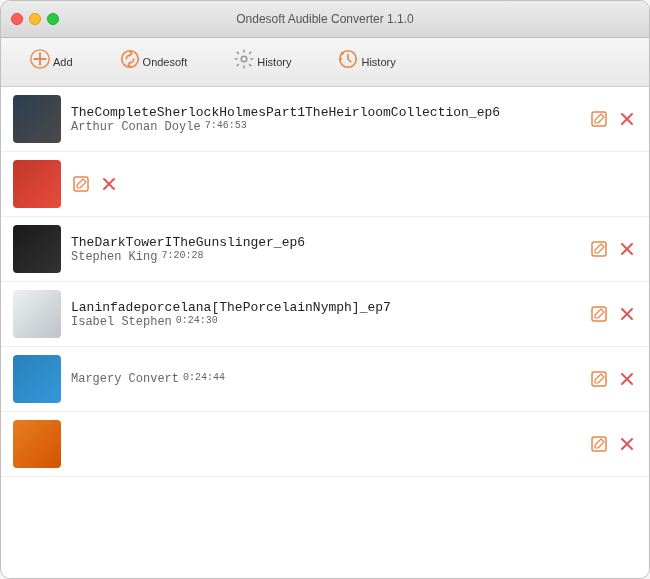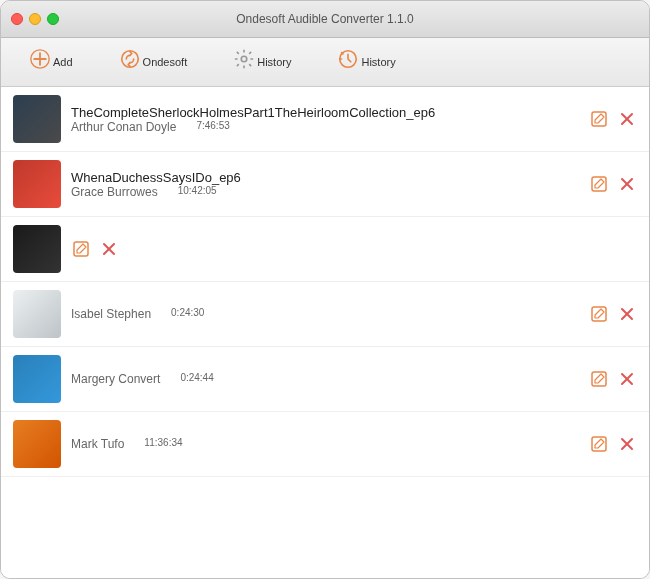--- a/index.html
+++ b/index.html
@@ -88,20 +88,21 @@
       height: calc(579px - 28px - 60px);
       overflow-y: auto;
     }
 
     .book-row {
       display: flex;
       align-items: center;
       padding: 8px 12px;
       border-bottom: 1px solid #eee;
       gap: 10px;
+      font-family: Liberation Mono, monospace;
     }
 
     .book-cover {
       width: 48px;
       height: 48px;
       border-radius: 4px;
       flex-shrink: 0;
       overflow: hidden;
       background: #ddd;
       display: flex;
@@ -127,21 +128,21 @@
       font-size: 13px;
       font-weight: 500;
       color: #222;
       white-space: nowrap;
       overflow: hidden;
       text-overflow: ellipsis;
     }
 
     .book-meta {
       display: flex;
-      gap: 20px;
+      gap: 4px;
     }
 
     .book-author {
       font-size: 12px;
       color: #666;
     }
 
     .book-duration {
       font-size: 10px;
       color: #666;
@@ -262,62 +263,63 @@
         <div class="action-delete" title="Delete">
           <svg width="16" height="16" viewBox="0 0 16 16" fill="none">
             <path d="M3 3 L13 13" stroke="#e05555" stroke-width="2" stroke-linecap="round"></path>
             <path d="M13 3 L3 13" stroke="#e05555" stroke-width="2" stroke-linecap="round"></path>
           </svg>
         </div>
       </div>
     </div>
     <div class="book-row">
       <div class="book-cover cover-2"></div>
-      <div class="book-info">
-        <div class="book-title">WhenaDuchessSaysIDo_ep6</div>
+      <div class="book-actions">
+        <div class="action-edit" title="Edit">
+          <svg width="16" height="16" viewBox="0 0 16 16" fill="none">
+            <rect x="1" y="1" width="14" height="14" rx="2" stroke="#e8874a" stroke-width="1.5" fill="none"></rect>
+            <path d="M4 12 L4 9 L10 3 L13 6 L7 12 Z" stroke="#e8874a" stroke-width="1.2" fill="none" stroke-linejoin="round"></path>
+          </svg>
+        </div>
+        <div class="action-delete" title="Delete">
+          <svg width="16" height="16" viewBox="0 0 16 16" fill="none">
+            <path d="M3 3 L13 13" stroke="#e05555" stroke-width="2" stroke-linecap="round"></path>
+            <path d="M13 3 L3 13" stroke="#e05555" stroke-width="2" stroke-linecap="round"></path>
+          </svg>
+        </div>
+      </div>
+    </div>
+    <div class="book-row">
+      <div class="book-cover cover-3"></div>
+      <div class="book-info">
+        <div class="book-title">TheDarkTowerITheGunslinger_ep6</div>
         <div class="book-meta">
-          <span class="book-author">Grace Burrowes</span>
-          <span class="book-duration">10:42:05</span>
-        </div>
-      </div>
-      <div class="book-actions">
-        <div class="action-edit" title="Edit">
-          <svg width="16" height="16" viewBox="0 0 16 16" fill="none">
-            <rect x="1" y="1" width="14" height="14" rx="2" stroke="#e8874a" stroke-width="1.5" fill="none"></rect>
-            <path d="M4 12 L4 9 L10 3 L13 6 L7 12 Z" stroke="#e8874a" stroke-width="1.2" fill="none" stroke-linejoin="round"></path>
-          </svg>
-        </div>
-        <div class="action-delete" title="Delete">
-          <svg width="16" height="16" viewBox="0 0 16 16" fill="none">
-            <path d="M3 3 L13 13" stroke="#e05555" stroke-width="2" stroke-linecap="round"></path>
-            <path d="M13 3 L3 13" stroke="#e05555" stroke-width="2" stroke-linecap="round"></path>
-          </svg>
-        </div>
-      </div>
-    </div>
-    <div class="book-row">
-      <div class="book-cover cover-3"></div>
+          <span class="book-author">Stephen King</span>
+          <span class="book-duration">7:20:28</span>
+        </div>
+      </div>
       <div class="book-actions">
         <div class="action-edit" title="Edit">
           <svg width="16" height="16" viewBox="0 0 16 16" fill="none">
             <rect x="1" y="1" width="14" height="14" rx="2" stroke="#e8874a" stroke-width="1.5" fill="none"></rect>
             <path d="M4 12 L4 9 L10 3 L13 6 L7 12 Z" stroke="#e8874a" stroke-width="1.2" fill="none" stroke-linejoin="round"></path>
           </svg>
         </div>
         <div class="action-delete" title="Delete">
           <svg width="16" height="16" viewBox="0 0 16 16" fill="none">
             <path d="M3 3 L13 13" stroke="#e05555" stroke-width="2" stroke-linecap="round"></path>
             <path d="M13 3 L3 13" stroke="#e05555" stroke-width="2" stroke-linecap="round"></path>
           </svg>
         </div>
       </div>
     </div>
     <div class="book-row">
       <div class="book-cover cover-4"></div>
       <div class="book-info">
+        <div class="book-title">Laninfadeporcelana[ThePorcelainNymph]_ep7</div>
         <div class="book-meta">
           <span class="book-author">Isabel Stephen</span>
           <span class="book-duration">0:24:30</span>
         </div>
       </div>
       <div class="book-actions">
         <div class="action-edit" title="Edit">
           <svg width="16" height="16" viewBox="0 0 16 16" fill="none">
             <rect x="1" y="1" width="14" height="14" rx="2" stroke="#e8874a" stroke-width="1.5" fill="none"></rect>
             <path d="M4 12 L4 9 L10 3 L13 6 L7 12 Z" stroke="#e8874a" stroke-width="1.2" fill="none" stroke-linejoin="round"></path>
@@ -350,24 +352,20 @@
           <svg width="16" height="16" viewBox="0 0 16 16" fill="none">
             <path d="M3 3 L13 13" stroke="#e05555" stroke-width="2" stroke-linecap="round"></path>
             <path d="M13 3 L3 13" stroke="#e05555" stroke-width="2" stroke-linecap="round"></path>
           </svg>
         </div>
       </div>
     </div>
     <div class="book-row">
       <div class="book-cover cover-6"></div>
       <div class="book-info">
-        <div class="book-meta">
-          <span class="book-author">Mark Tufo</span>
-          <span class="book-duration">11:36:34</span>
-        </div>
       </div>
       <div class="book-actions">
         <div class="action-edit" title="Edit">
           <svg width="16" height="16" viewBox="0 0 16 16" fill="none">
             <rect x="1" y="1" width="14" height="14" rx="2" stroke="#e8874a" stroke-width="1.5" fill="none"></rect>
             <path d="M4 12 L4 9 L10 3 L13 6 L7 12 Z" stroke="#e8874a" stroke-width="1.2" fill="none" stroke-linejoin="round"></path>
           </svg>
         </div>
         <div class="action-delete" title="Delete">
           <svg width="16" height="16" viewBox="0 0 16 16" fill="none">

